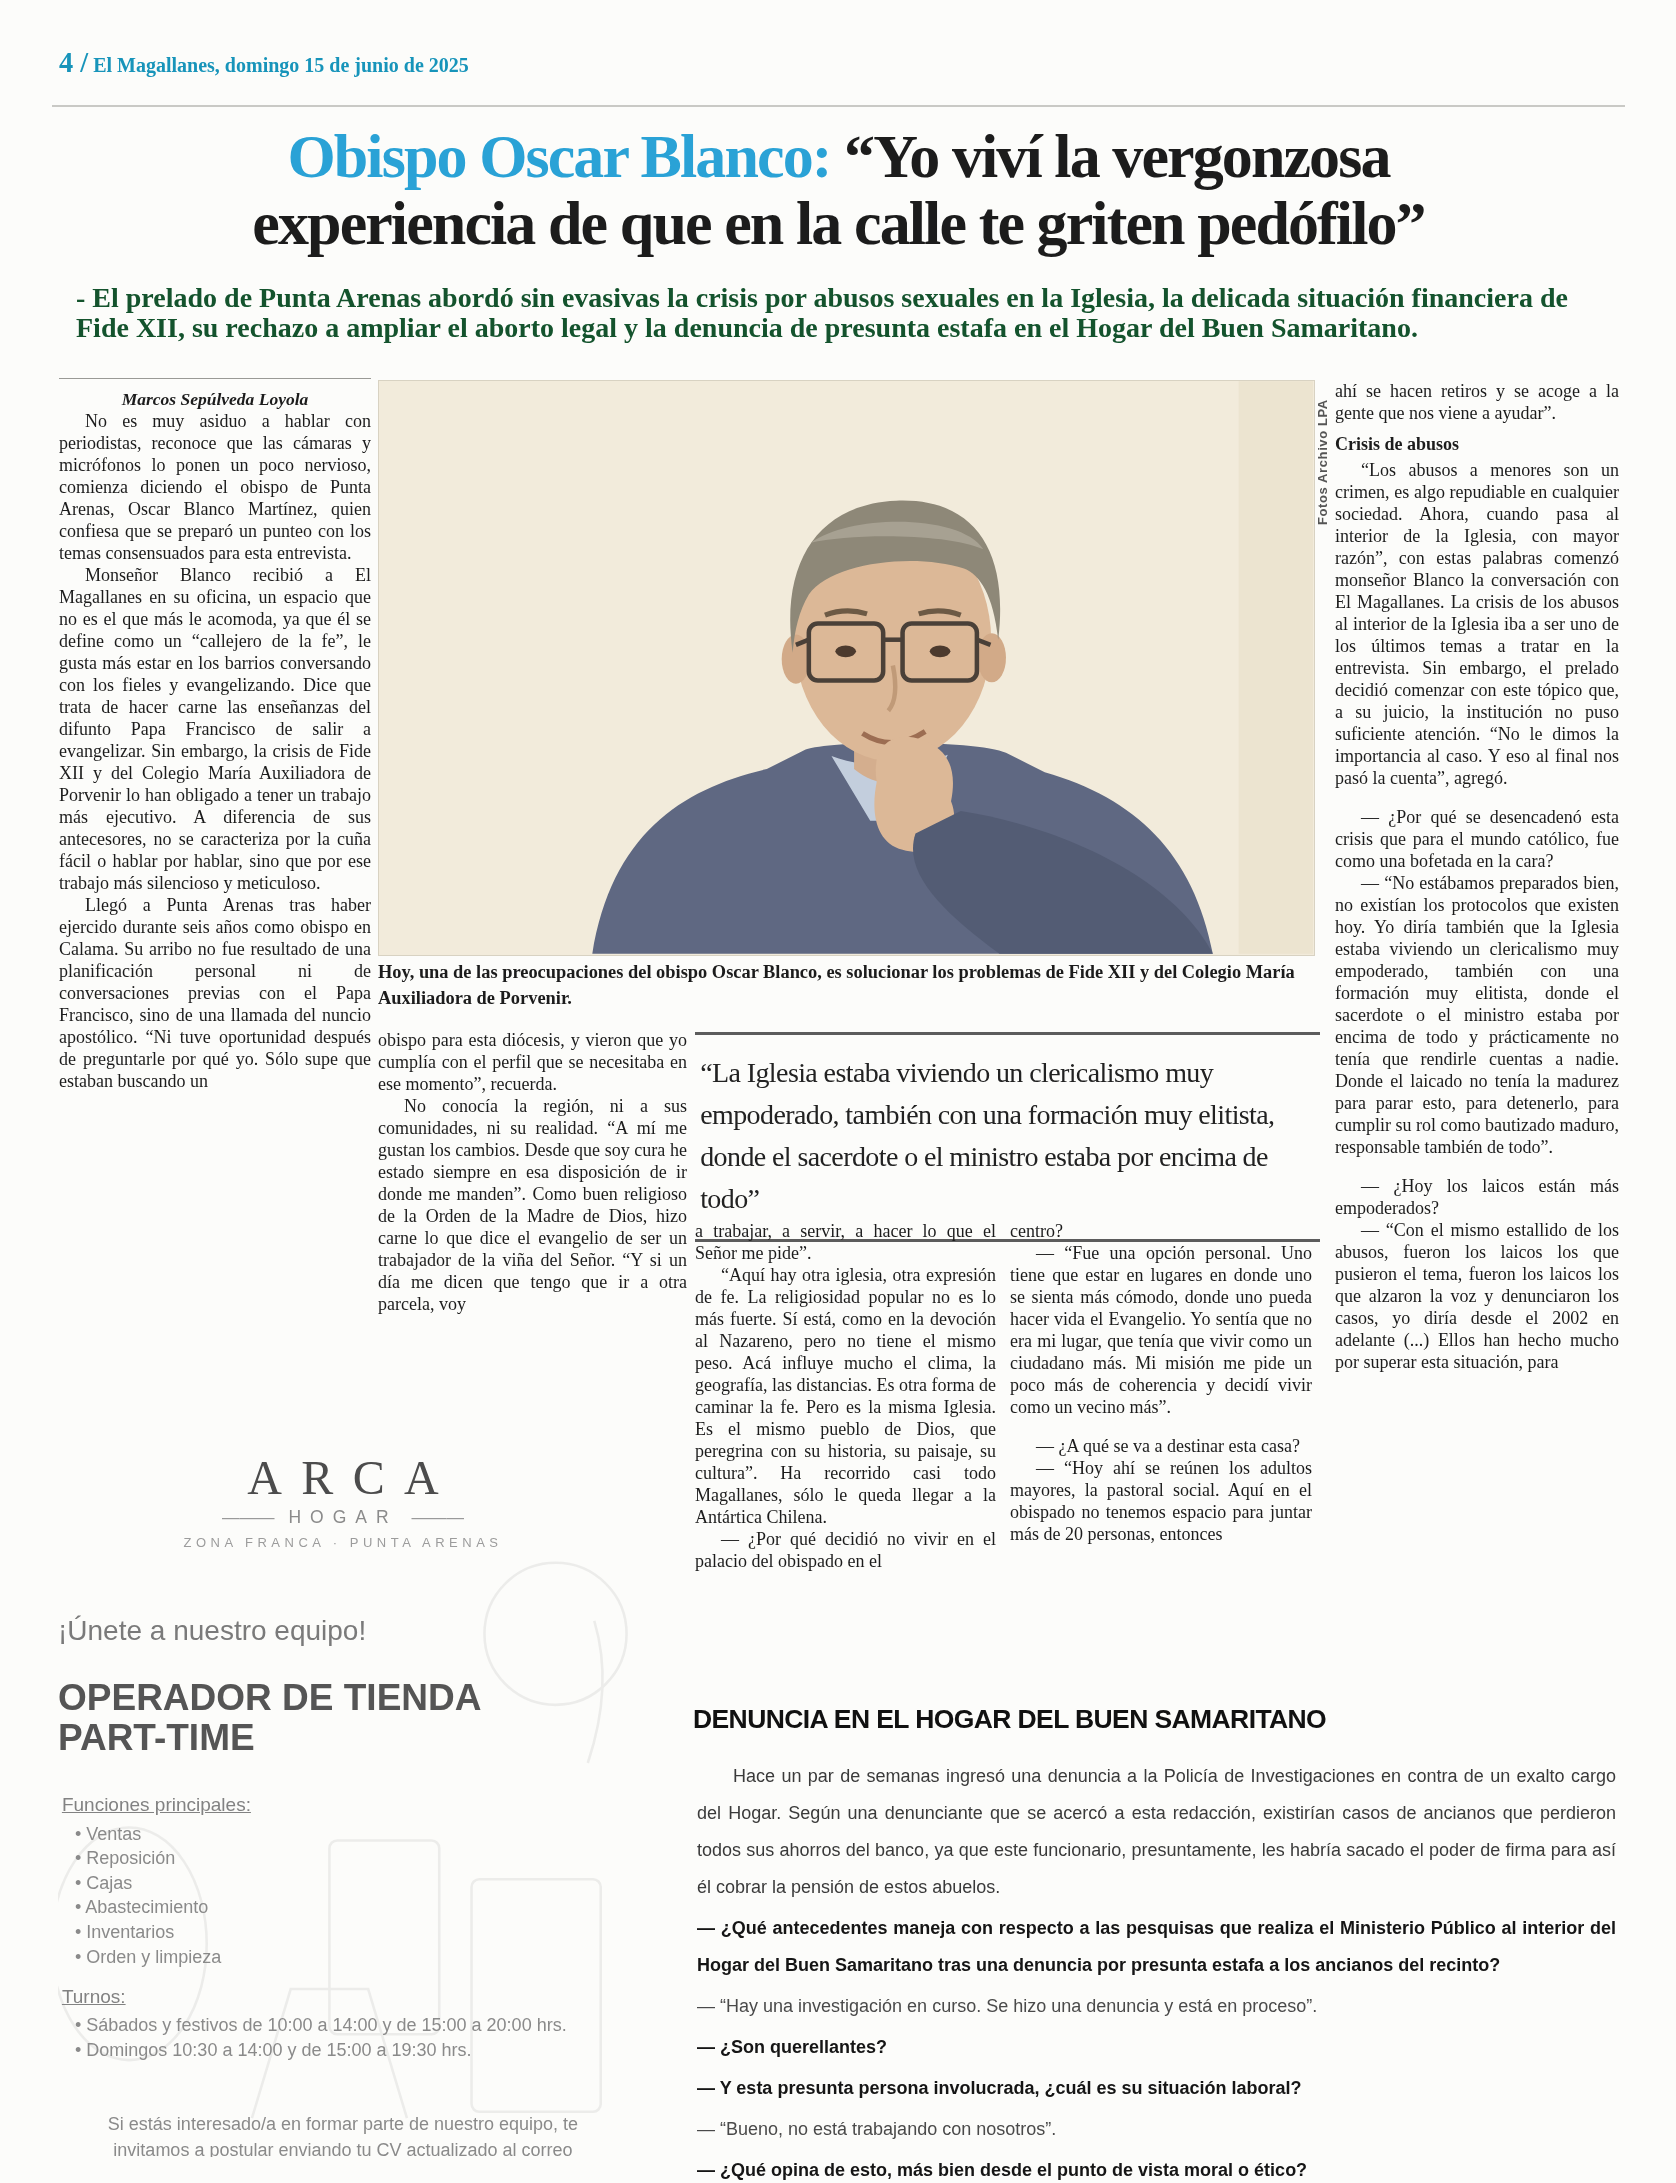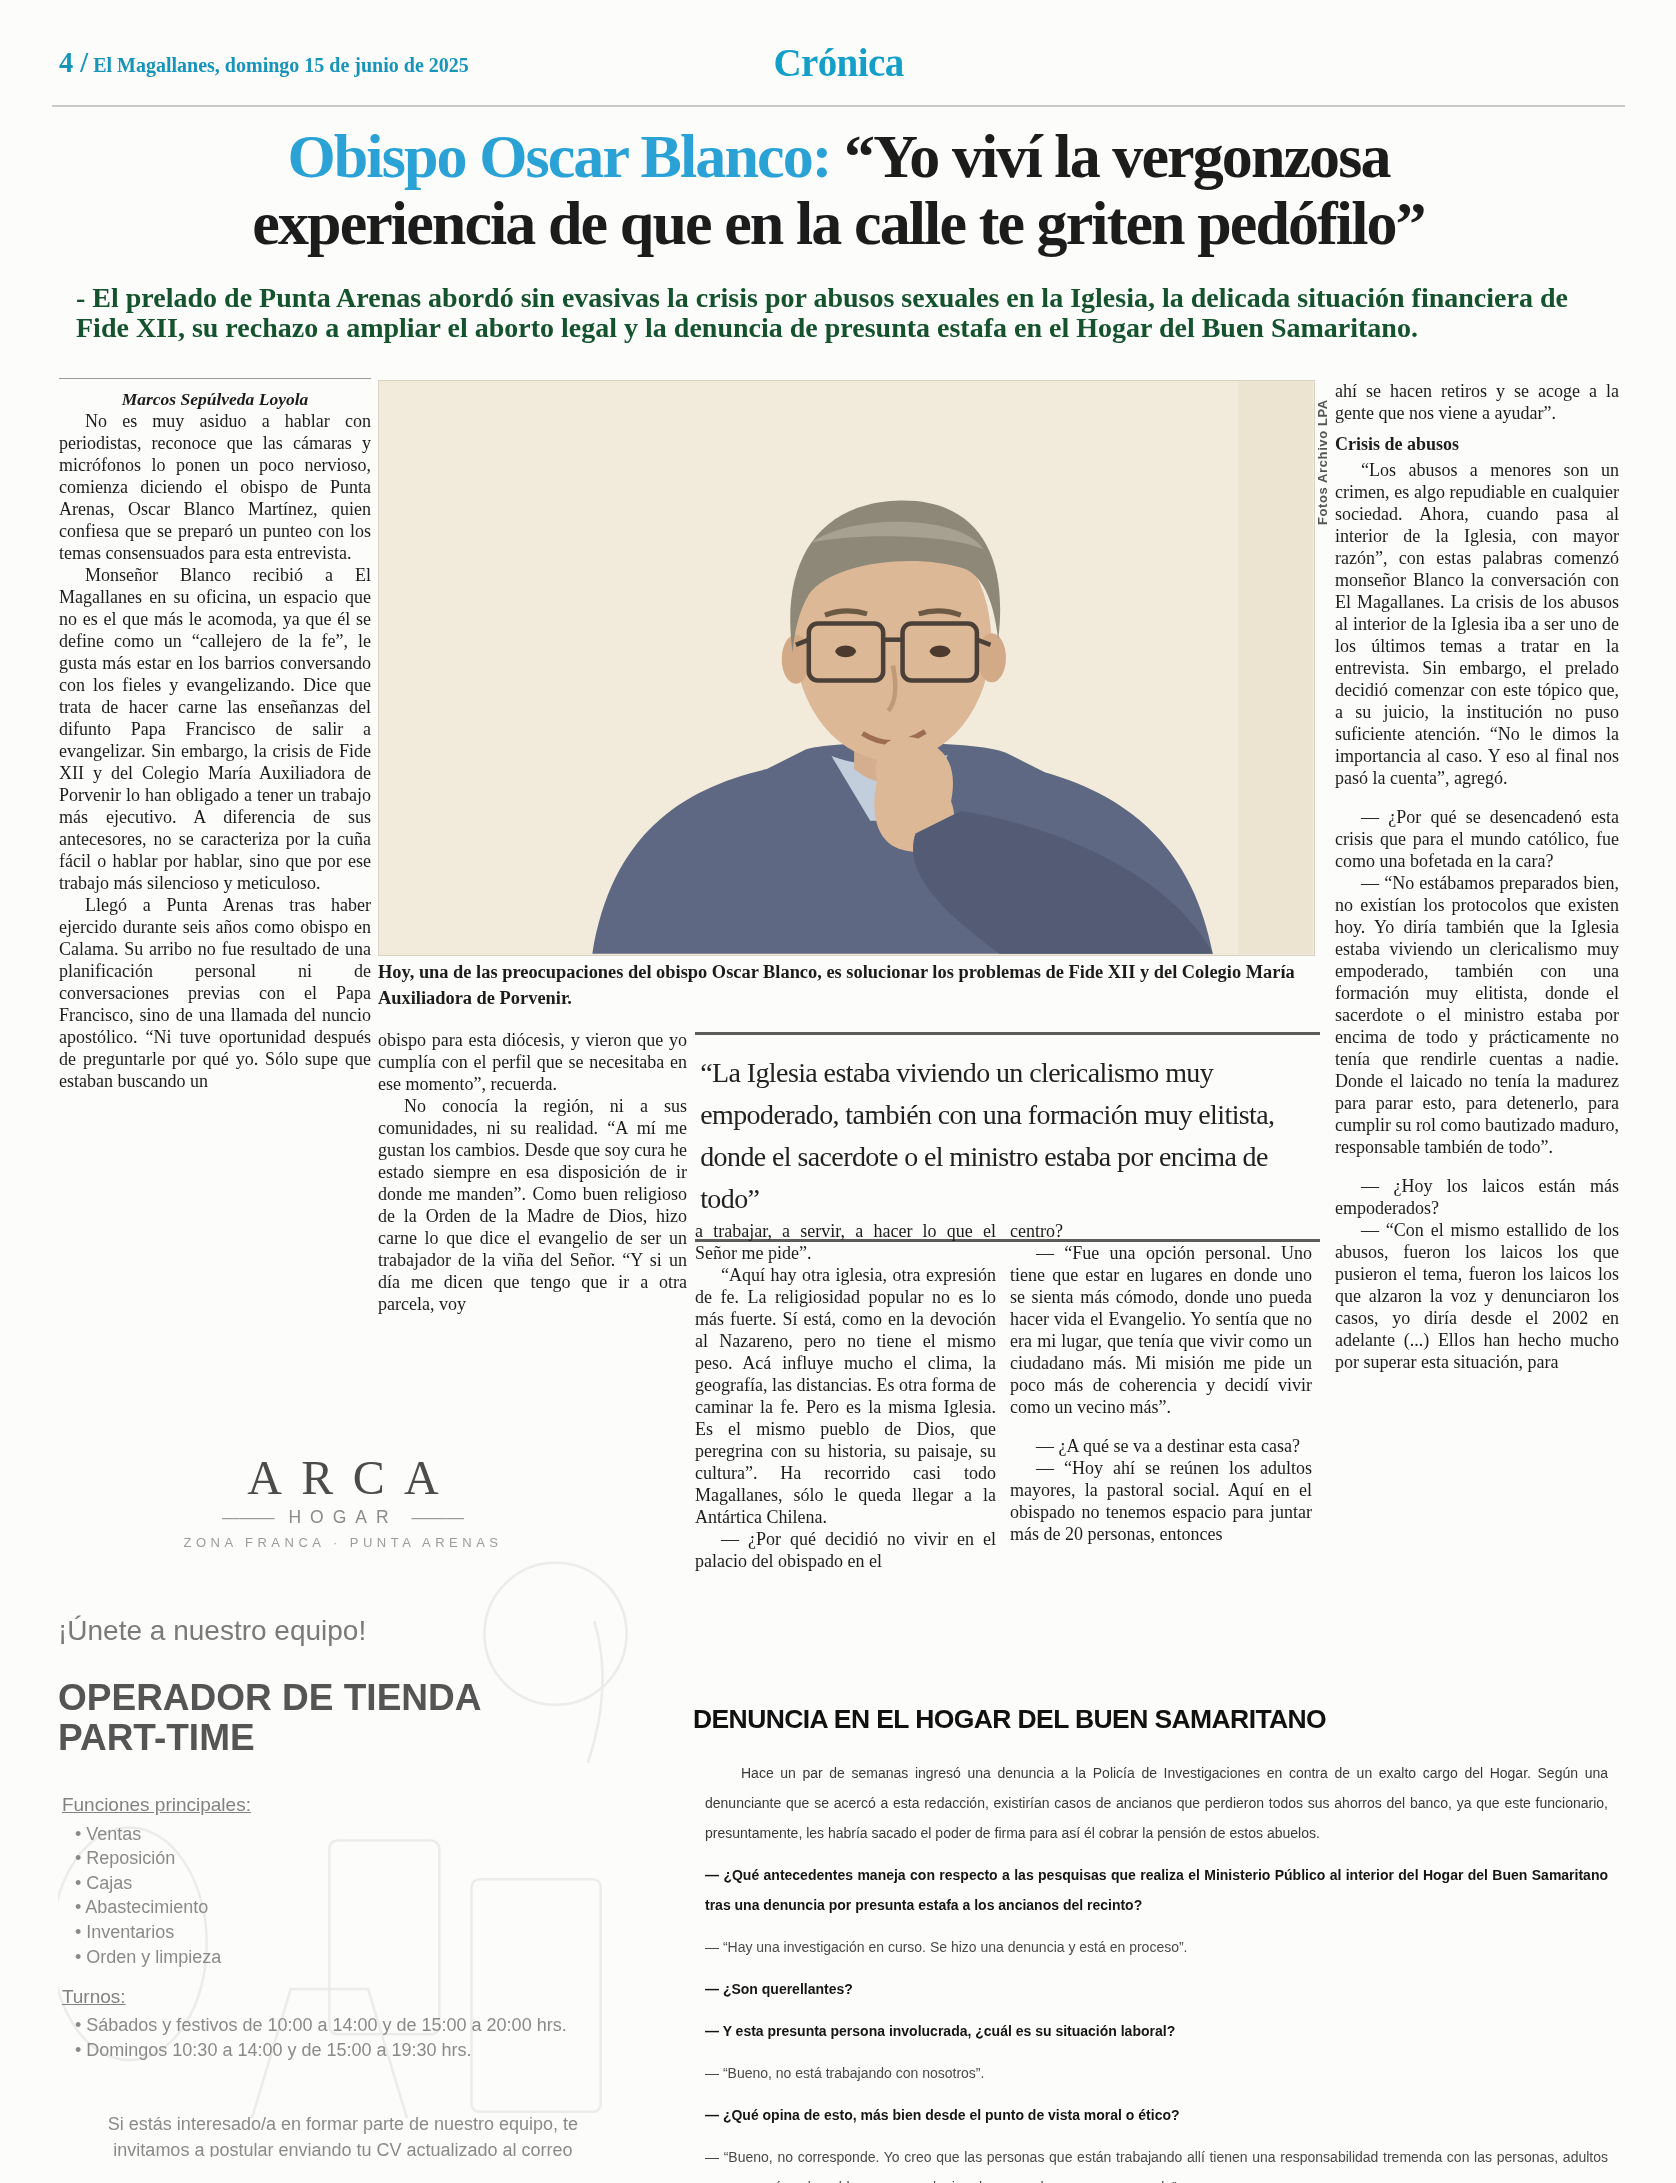--- a/index.html
+++ b/index.html
@@ -48,34 +48,33 @@
   .ad-label{font-size:19px;color:#828282;text-decoration:underline;margin:36px 0 5.2px 3.9px;}
   .ad-label.turnos{margin-top:17px;}
   .ad li{font-size:18px;line-height:24.6px;color:#8a8a8a;list-style:none;}
   .ad ul{margin:0;padding-left:17px;}
   .ad li::before{content:"• ";}
   .ad-apply{text-align:center;font-size:18px;line-height:26px;color:#8a8a8a;margin-top:48px;padding:0 18px;}
 
   
   .den{position:absolute;left:693px;top:1704px;width:927px;font-family:"Liberation Sans",sans-serif;color:#3a3a3a;}
   .den h2{margin:0 0 23px 0;font-size:26.5px;letter-spacing:-0.6px;color:#111;}
-  .den p{margin:12px;font-size:14px;line-height:30px;text-align:justify;}
+  .den p{margin:4px;font-size:18px;line-height:37px;text-align:justify;}
   .den p.intro{text-indent:36px;margin-bottom:3.9px;}
   .den p.q{font-weight:bold;color:#151515;}
   .den p.a{color:#4a4a4a;}
 </style>
 </head>
 <body>
 
 <div class="page">
 
   <div class="masthead">
     <span class="pnum">4 /</span><span class="edition"> El Magallanes, domingo 15 de junio de 2025</span>
   </div>
-  <div class="section-title">Crónica</div>
   <div class="head-rule"></div>
 
   <div class="headline">
     <span class="kicker">Obispo Oscar Blanco: </span><span>“Yo viví la vergonzosa</span><br>
     <span>experiencia de que en la calle te griten pedófilo”</span>
   </div>
   <div class="deck">- El prelado de Punta Arenas abordó sin evasivas la crisis por abusos sexuales en la Iglesia, la delicada situación financiera de Fide XII, su rechazo a ampliar el aborto legal y la denuncia de presunta estafa en el Hogar del Buen Samaritano.</div>
 
   <div class="news col-rule" style="left:59px;top:378px;width:312px;">
     <p class="byline">Marcos Sepúlveda Loyola</p>

